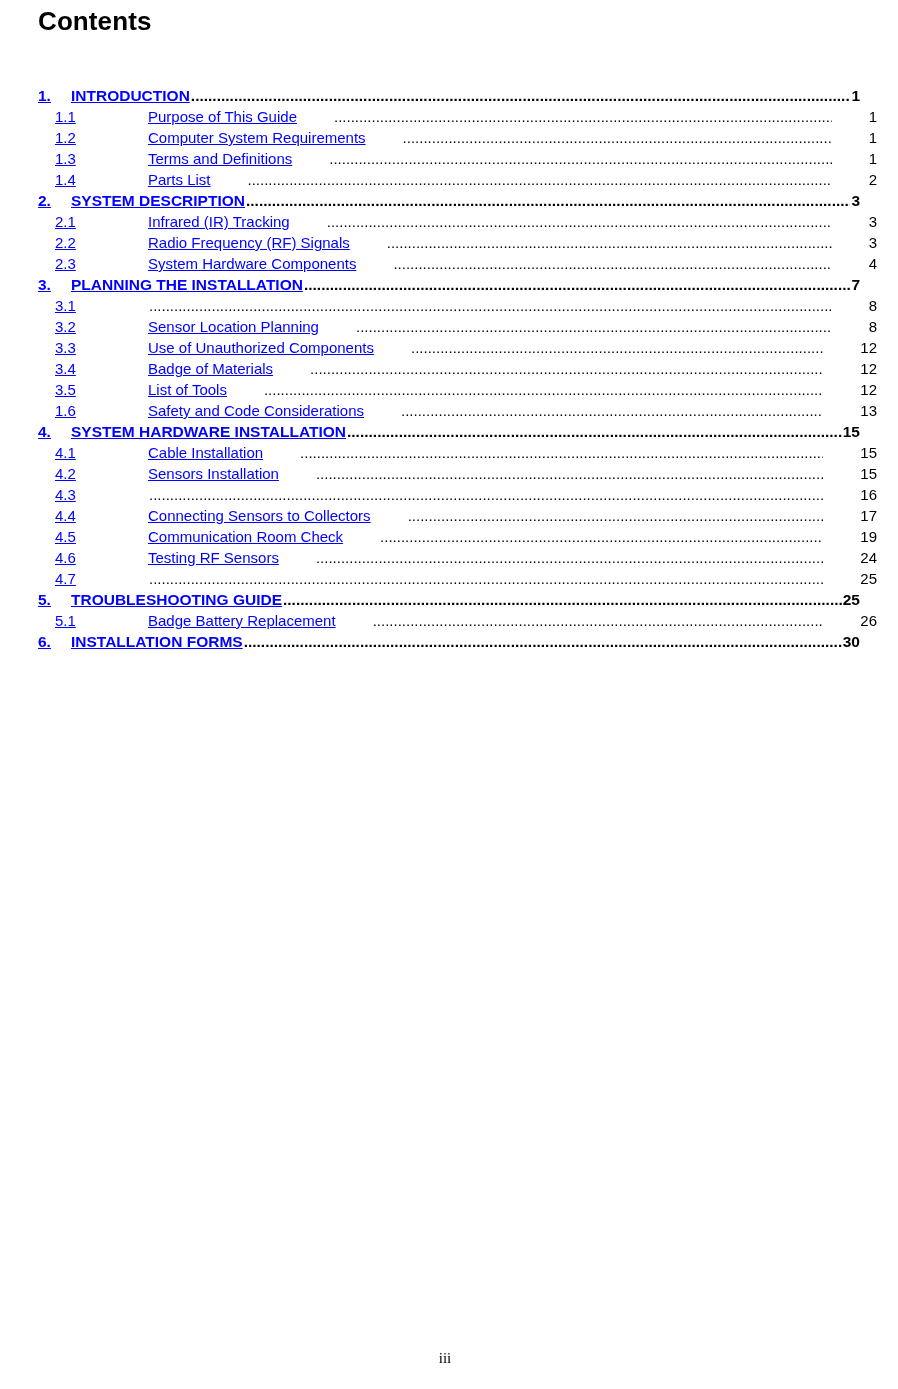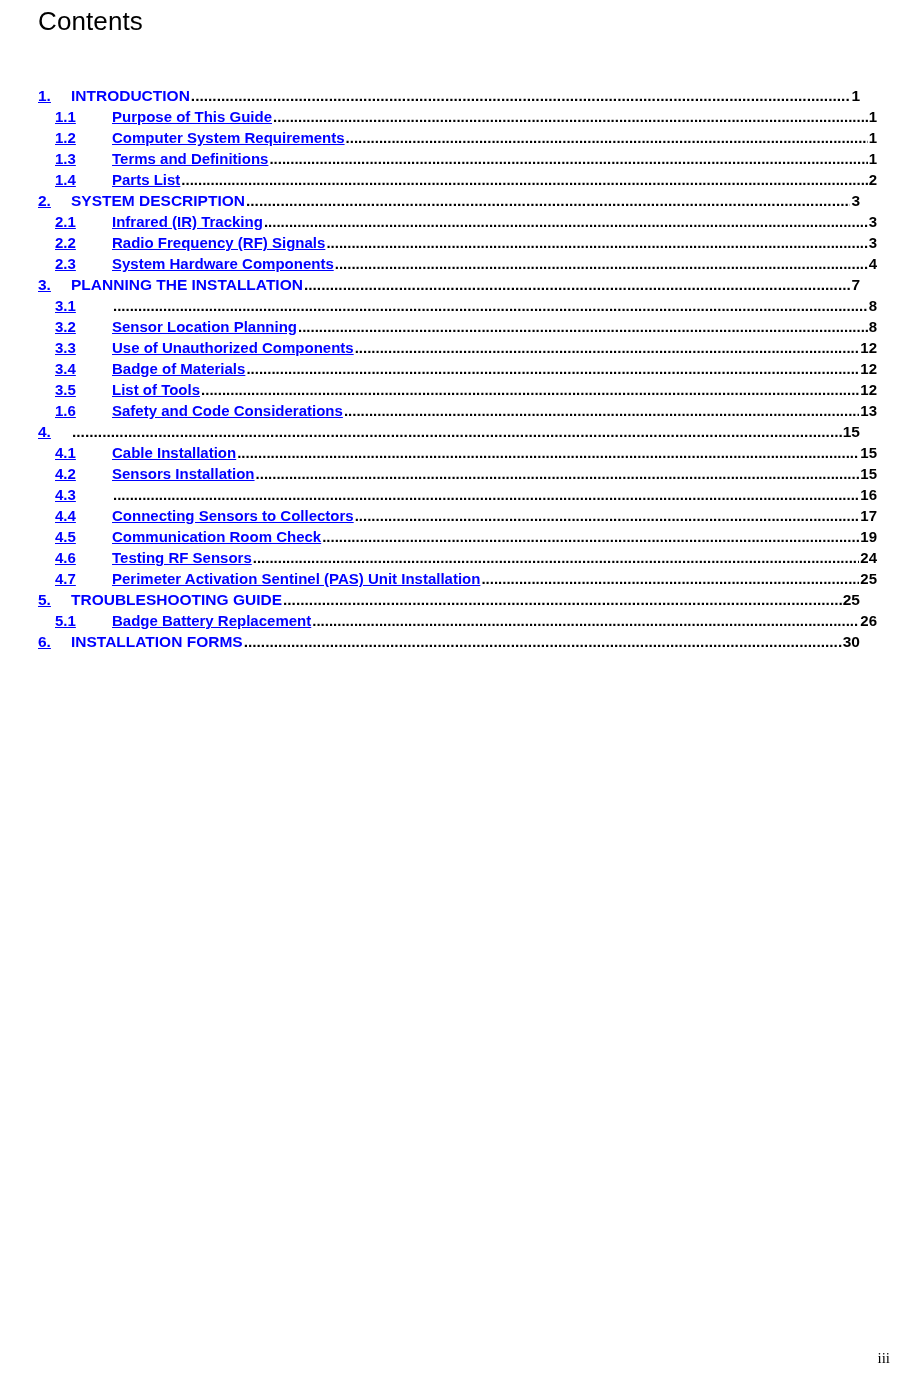--- a/index.html
+++ b/index.html
@@ -17,21 +17,21 @@
   }
   .page {
     position: relative;
     width: 898px;
     height: 1389px;
     box-sizing: border-box;
     padding: 0 38px;
   }
   .contents-title {
     font-size: 26px;
-    font-weight: normal;
+    font-weight: bold;
     color: #000000;
     margin: 0;
     padding-top: 6px;
     letter-spacing: 0.1px;
     font-family: "Liberation Sans", sans-serif;
   }
   .toc {
     margin-top: 48px;
   }
   .toc-row {
@@ -47,43 +47,45 @@
     color: #0000ff;
     line-height: 21px;
     margin-bottom: 0px;
   }
   .lvl1 .num {
     width: 33px;
     flex: 0 0 33px;
     text-decoration: underline;
   }
   .lvl1 .label {
+    text-decoration: underline;
   }
   .lvl1 .dots {
     flex: 1 1 auto;
     overflow: hidden;
     font-weight: bold;
     color: #000000;
     letter-spacing: 0px;
     margin: 0 1px;
     font-size: 15.5px;
   }
   .lvl1 .page-no {
     color: #000000;
     font-weight: bold;
     font-size: 15.5px;
   }
   
   .lvl2 {
     font-size: 15px;
-    font-weight: bold;
+    font-weight: normal;
     color: #0000ff;
     line-height: 21px;
     margin-bottom: 0px;
     padding-left: 17px;
+    gap: 36px;
   }
   .lvl2 .num {
     width: 57px;
     flex: 0 0 57px;
     text-decoration: underline;
   }
   .lvl2 .label {
     text-decoration: underline;
   }
   .lvl2 .dots {
@@ -100,21 +102,21 @@
   .dots-inner {
     display: block;
     overflow: hidden;
     white-space: nowrap;
   }
   .footer {
     position: absolute;
     bottom: 22px;
     left: 0;
     width: 890px;
-    text-align: right;
+    text-align: center;
     font-family: "Liberation Serif", serif;
     font-size: 15px;
     color: #000000;
   }
 </style>
 </head>
 <body>
 
 <div class="page">
 
@@ -243,20 +245,21 @@
       <div class="toc-row lvl2">
         <span class="num">1.6</span>
         <span class="label">Safety and Code Considerations</span>
         <span class="dots">
           <span class="dots-inner">................................................................................................................................................................................................................................................................</span>
         </span>
         <span class="page-no">13</span>
       </div>
       <div class="toc-row lvl1">
         <span class="num">4.</span>
+        <span class="label">SYSTEM HARDWARE INSTALLATION</span>
         <span class="dots">
           <span class="dots-inner">................................................................................................................................................................................................................................................................</span>
         </span>
         <span class="page-no">15</span>
       </div>
       <div class="toc-row lvl2">
         <span class="num">4.1</span>
         <span class="label">Cable Installation</span>
         <span class="dots">
           <span class="dots-inner">................................................................................................................................................................................................................................................................</span>
@@ -297,21 +300,20 @@
       <div class="toc-row lvl2">
         <span class="num">4.6</span>
         <span class="label">Testing RF Sensors</span>
         <span class="dots">
           <span class="dots-inner">................................................................................................................................................................................................................................................................</span>
         </span>
         <span class="page-no">24</span>
       </div>
       <div class="toc-row lvl2">
         <span class="num">4.7</span>
-        <span class="label">Perimeter Activation Sentinel (PAS) Unit Installation</span>
         <span class="dots">
           <span class="dots-inner">................................................................................................................................................................................................................................................................</span>
         </span>
         <span class="page-no">25</span>
       </div>
       <div class="toc-row lvl1">
         <span class="num">5.</span>
         <span class="label">TROUBLESHOOTING GUIDE</span>
         <span class="dots">
           <span class="dots-inner">................................................................................................................................................................................................................................................................</span>

